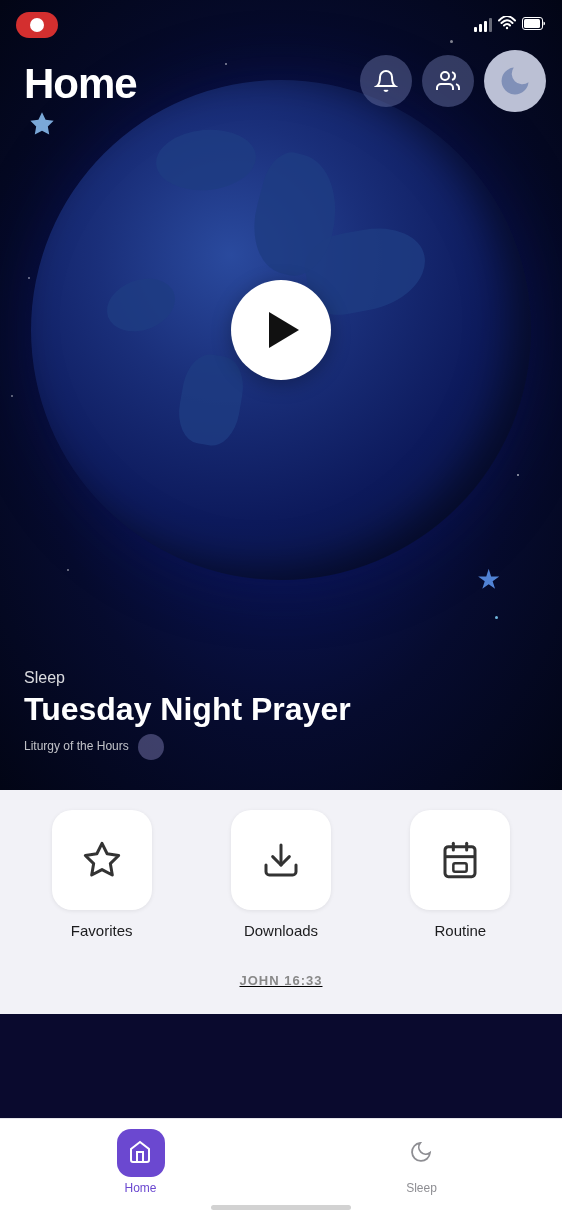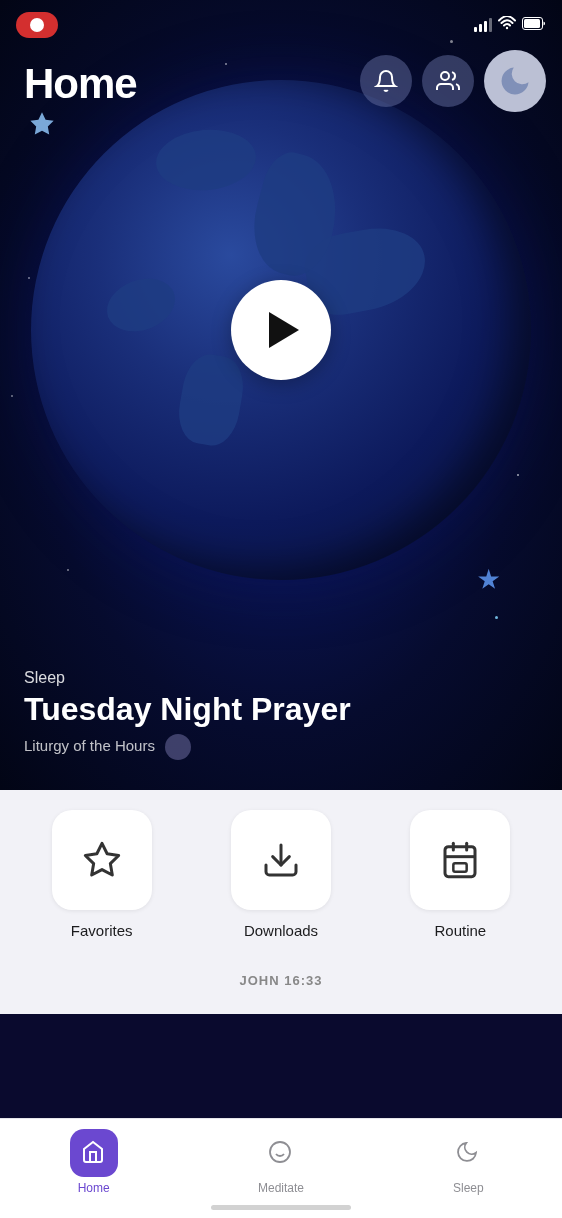--- a/index.html
+++ b/index.html
@@ -188,21 +188,21 @@
       margin-bottom: 4px;
     }
     .content-title {
       color: white;
       font-size: 32px;
       font-weight: 800;
       margin-bottom: 6px;
     }
     .content-subtitle {
       color: rgba(255,255,255,0.75);
-      font-size: 15px;
+      font-size: 12px;
     }
     .content-dot {
       display: inline-block;
       width: 26px;
       height: 26px;
       background: rgba(100,100,150,0.6);
       border-radius: 50%;
       vertical-align: middle;
       margin-left: 6px;
     }
@@ -244,20 +244,21 @@
       font-size: 15px;
       color: #1c1c1e;
       text-align: center;
     }
 
     
     .scripture-section {
       background: #f2f2f7;
       padding: 24px 24px 16px;
       text-align: center;
+      text-decoration: underline;
     }
     .scripture-ref {
       font-size: 13px;
       font-weight: 600;
       color: #888;
       letter-spacing: 1px;
       margin-bottom: 10px;
     }
     .scripture-text {
       font-size: 26px;
@@ -490,31 +491,20 @@
   <button class="nav-item">
     <div class="nav-icon active">
       <svg>
         <path d="M3 9l9-7 9 7v11a2 2 0 0 1-2 2H5a2 2 0 0 1-2-2z" stroke="white" stroke-width="2" fill="none"></path>
         <polyline points="9 22 9 12 15 12 15 22" stroke="white" stroke-width="2" fill="none"></polyline>
       </svg>
     </div>
     <span class="nav-label active">Home</span>
   </button>
 
-  <button class="nav-item">
-    <div class="nav-icon">
-      <svg>
-        <circle cx="12" cy="12" r="10"></circle>
-        <path d="M8 14s1.5 2 4 2 4-2 4-2"></path>
-        <line x1="9" y1="9" x2="9.01" y2="9"></line>
-        <line x1="15" y1="9" x2="15.01" y2="9"></line>
-      </svg>
-    </div>
-    <span class="nav-label">Meditate</span>
-  </button>
 
   <button class="nav-item">
     <div class="nav-icon">
       <svg>
         <path d="M21 12.79A9 9 0 1 1 11.21 3 7 7 0 0 0 21 12.79z"></path>
       </svg>
     </div>
     <span class="nav-label">Sleep</span>
   </button>
 

